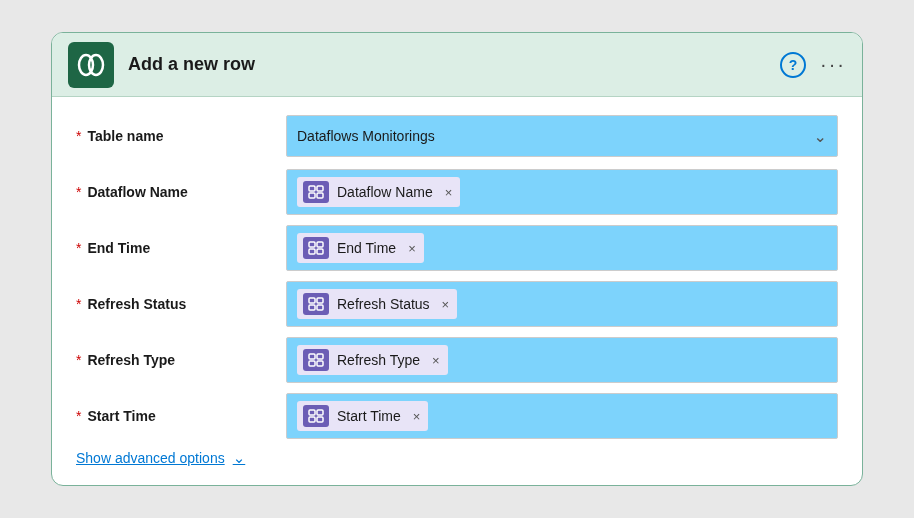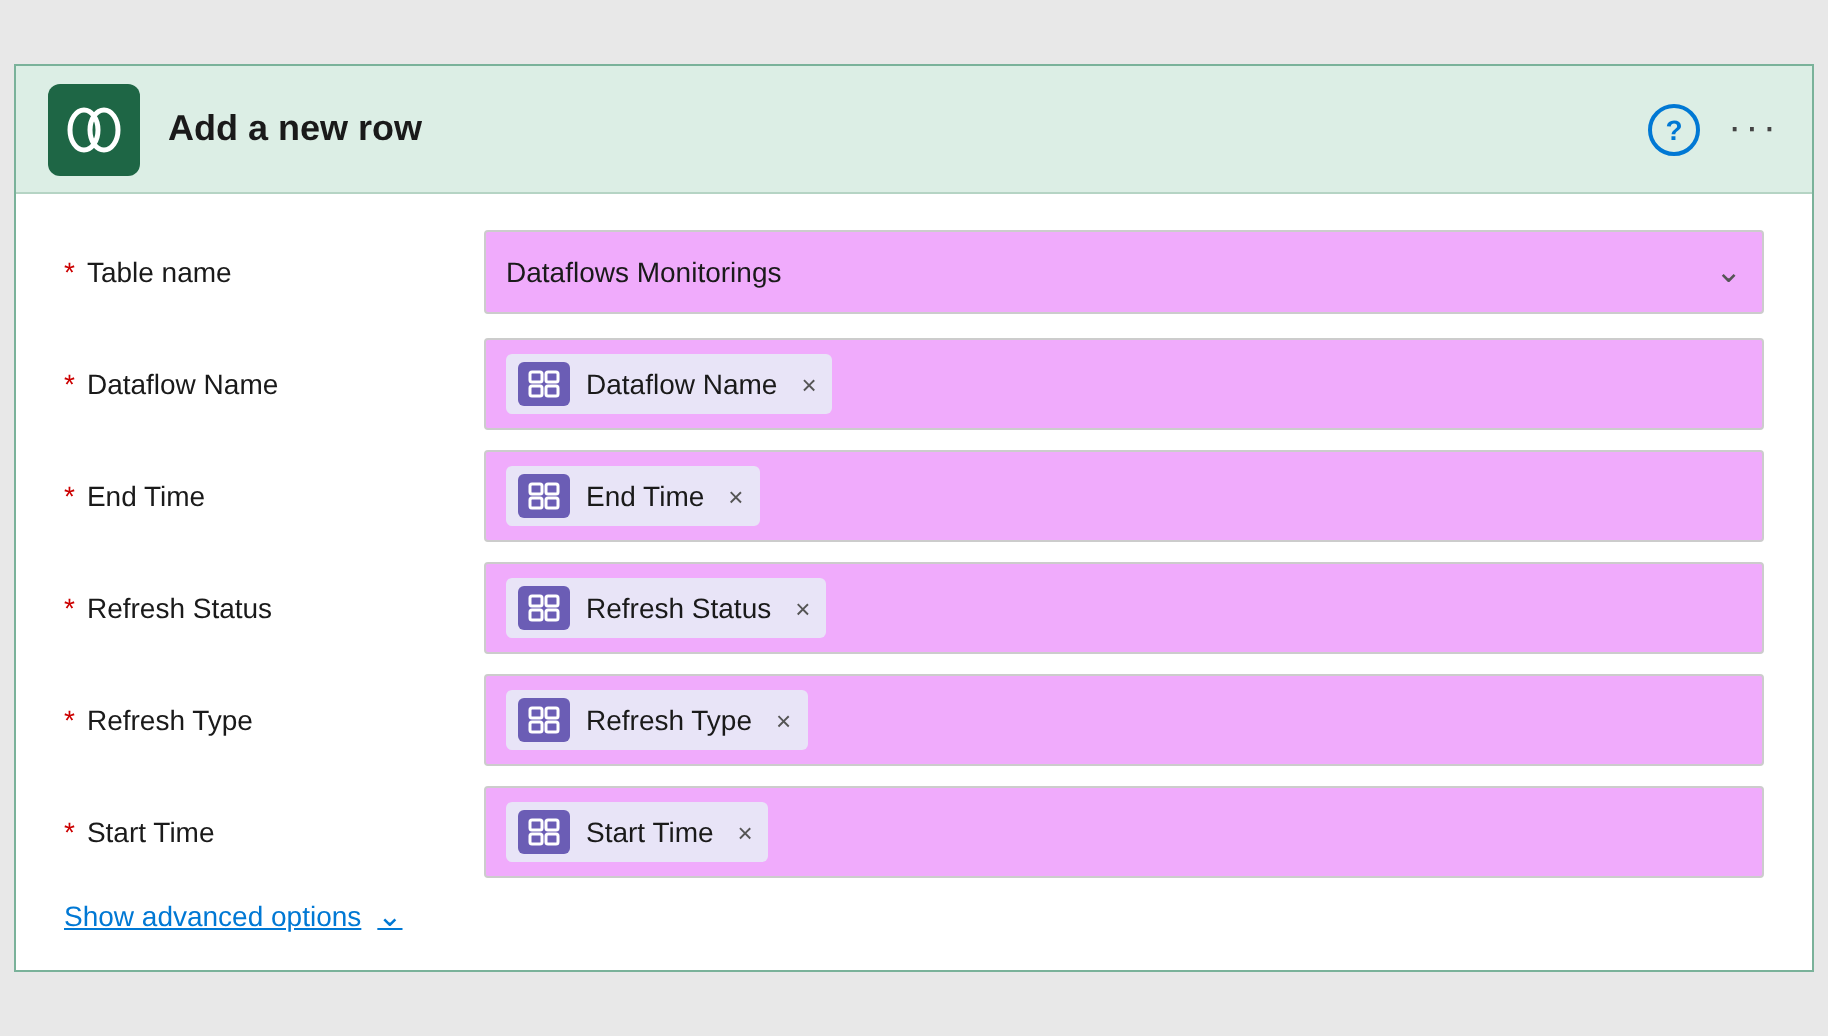--- a/index.html
+++ b/index.html
@@ -7,24 +7,24 @@
       font-family: 'Segoe UI', sans-serif;
       background: #e8e8e8;
       display: flex;
       justify-content: center;
       align-items: center;
       width: 914px;
       height: 518px;
       overflow: hidden;
     }
     .card {
-      width: 900px;
+      width: 812px;
       background: #fff;
       border: 1.5px solid #7ab29a;
-      border-radius: 0;
+      border-radius: 12px;
       overflow: hidden;
     }
     .header {
       background: #dceee5;
       display: flex;
       align-items: center;
       padding: 10px 16px;
       border-bottom: 1px solid #b5d4c4;
       height: 64px;
     }
@@ -91,30 +91,31 @@
       align-items: center;
       gap: 4px;
     }
     .form-label .asterisk {
       color: #c00;
       margin-right: 2px;
     }
     .form-label .label-text {
       color: #1a1a1a;
       font-size: 14px;
+      font-weight: bold;
     }
     .form-control {
       flex: 1;
       border: 1.5px solid #ccc;
       border-radius: 2px;
       padding: 7px 10px;
       min-height: 42px;
       display: flex;
       align-items: center;
-      background: #f0abfc;
+      background: #7dd3fc;
     }
     .form-control.select-control {
       justify-content: space-between;
       cursor: pointer;
     }
     .select-value {
       font-size: 14px;
       color: #1a1a1a;
     }
     .select-chevron {

